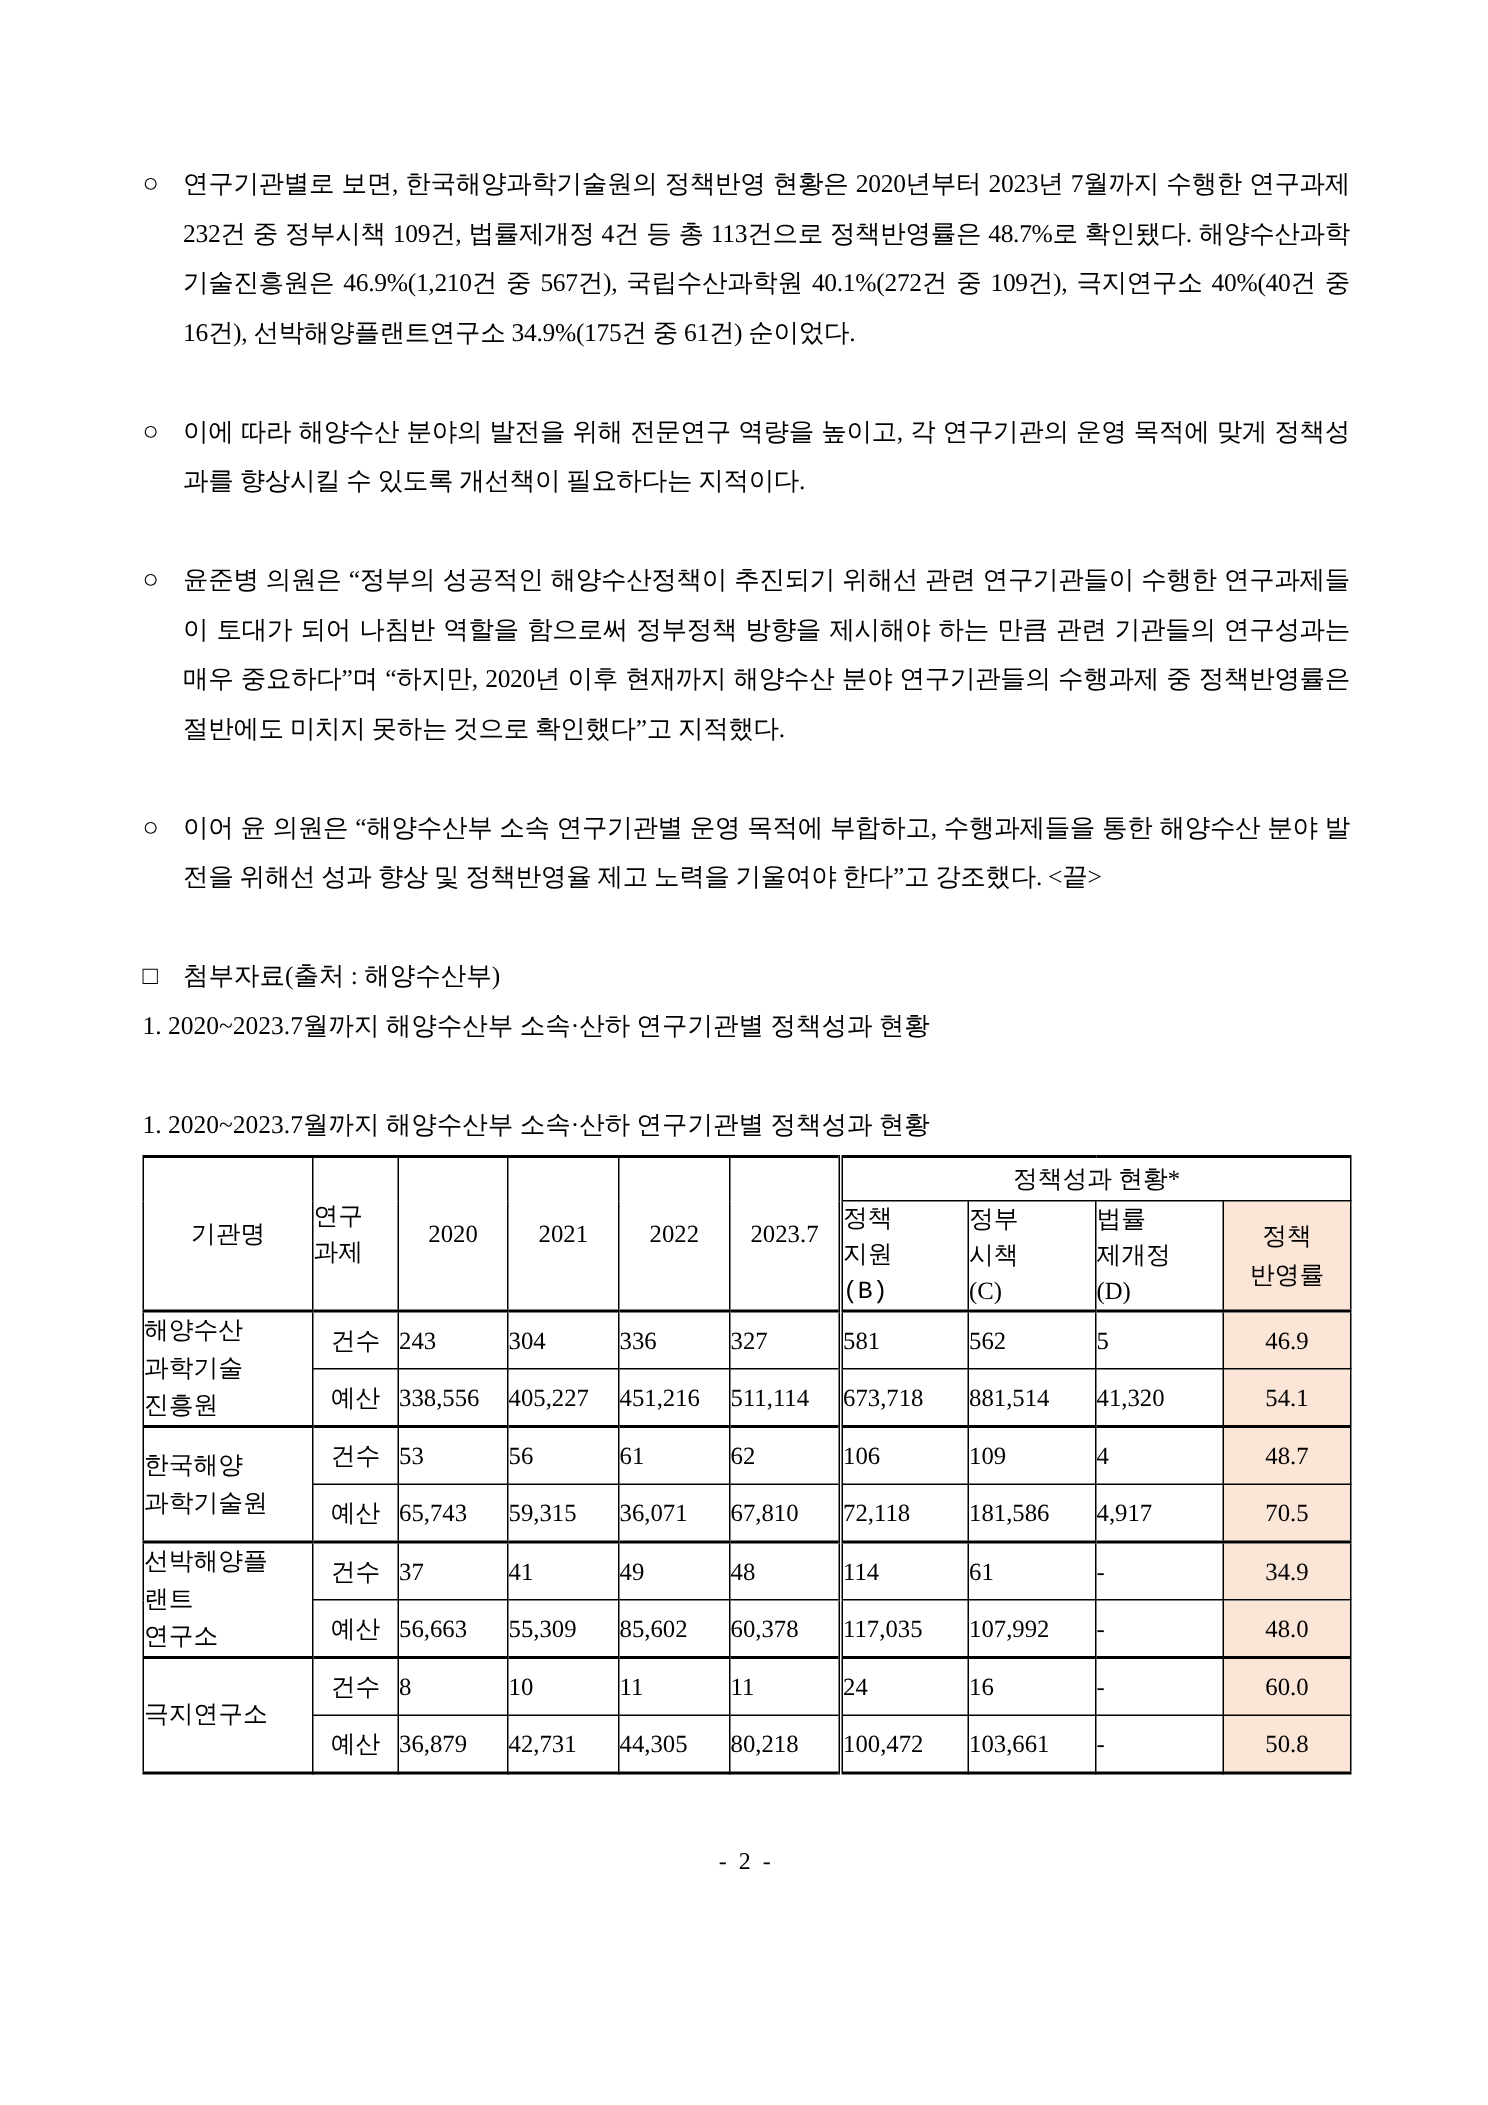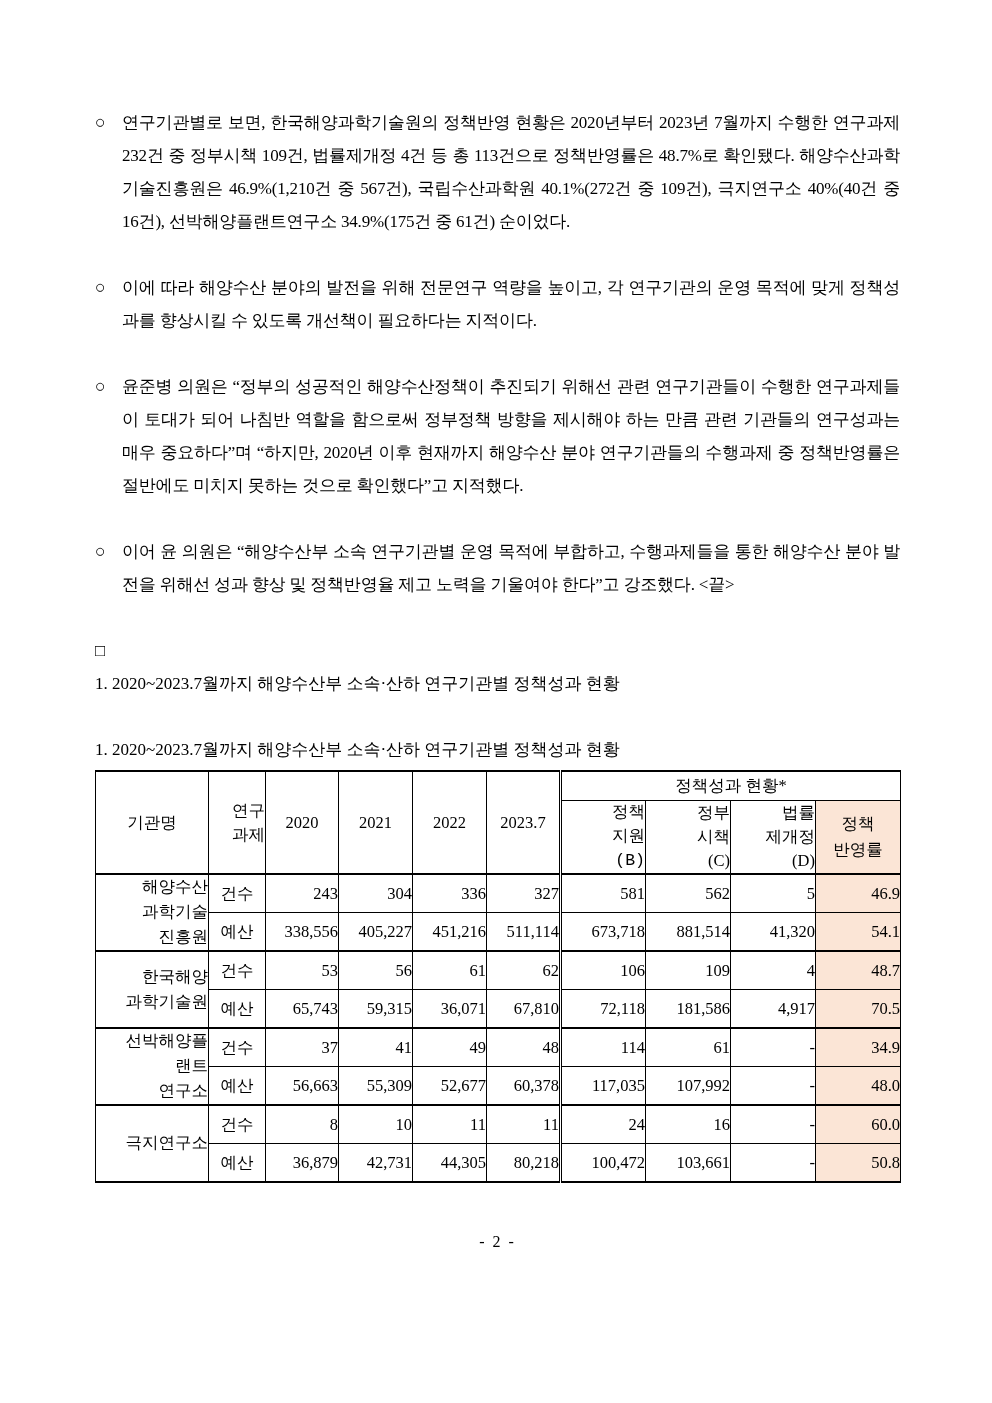--- a/index.html
+++ b/index.html
@@ -33,33 +33,33 @@
     font-family:"Liberation Serif","DejaVu Serif",serif;
   }
   table.perf th, table.perf td{
     border:1px solid #000;font-weight:normal;font-size:16.5px;
     vertical-align:middle;padding:0;overflow:hidden;
   }
   thead tr.h1 th{height:28px;}
   thead tr.h2 th{height:72px;}
   thead th{border-bottom:3px double #000;}
   th.group-h{border-bottom:1px solid #000;border-right:none;}
-  th.pre, td.org{white-space:pre-line;line-height:24px;text-align:right;}
+  th.pre, td.org{white-space:pre-line;line-height:24px;text-align:left;}
   td.org{line-height:25px;}
   th:first-child, td.org{border-left:none;font-family:Liberation Mono, monospace;}
   th.rate-h{
     background:#fbe5d6;font-weight:bold;border-right:none;
     white-space:pre-line;line-height:26px;text-align:center;
   }
   .dbl{border-left:3px double #000 !important;}
   tbody td{height:37px;}
   td.rowlabel{text-align:center;}
-  td.num{text-align:right;padding-right:7px;}
+  td.num{padding-right:7px;}
   td.rate{
-    background:#fbe5d6;font-weight:bold;text-align:right;
+    background:#fbe5d6;font-weight:bold;text-align:center;
     padding-right:10px;border-right:none;
   }
   tr.group-start td{border-top:2px solid #000;}
 
   .footer{margin-top:50px;text-align:center;font-size:16px;letter-spacing:2px;}
 </style>
 </head>
 <body>
 
 <div class="page">
@@ -80,20 +80,21 @@
       <div class="ptext">윤준병 의원은 “정부의 성공적인 해양수산정책이 추진되기 위해선 관련 연구기관들이 수행한 연구과제들이 토대가 되어 나침반 역할을 함으로써 정부정책 방향을 제시해야 하는 만큼 관련 기관들의 연구성과는 매우 중요하다”며 “하지만, 2020년 이후 현재까지 해양수산 분야 연구기관들의 수행과제 중 정책반영률은 절반에도 미치지 못하는 것으로 확인했다”고 지적했다.</div>
     </div>
 
     <div class="para">
       <span class="marker">○</span>
       <div class="ptext">이어 윤 의원은 “해양수산부 소속 연구기관별 운영 목적에 부합하고, 수행과제들을 통한 해양수산 분야 발전을 위해선 성과 향상 및 정책반영율 제고 노력을 기울여야 한다”고 강조했다. &lt;끝&gt;</div>
     </div>
 
     <div class="attach-line">
       <span class="marker">□</span>
+      <span class="attach-title">첨부자료(출처 : 해양수산부)</span>
     </div>
     <div class="attach-item">1. 2020~2023.7월까지 해양수산부 소속·산하 연구기관별 정책성과 현황</div>
 
     <div class="table-heading">1. 2020~2023.7월까지 해양수산부 소속·산하 연구기관별 정책성과 현황</div>
 
     <table class="perf">
       <colgroup>
         <col style="width:113px">
           <col style="width:57px">
         <col style="width:73px">
@@ -191,21 +192,21 @@
             <td class="num">48</td>
             <td class="num dbl">114</td>
             <td class="num">61</td>
             <td class="num">-</td>
             <td class="rate">34.9</td>
           </tr>
           <tr>
             <td class="rowlabel">예산</td>
             <td class="num">56,663</td>
             <td class="num">55,309</td>
-            <td class="num">52,677</td>
+            <td class="num">85,602</td>
             <td class="num">60,378</td>
             <td class="num dbl">117,035</td>
             <td class="num">107,992</td>
             <td class="num">-</td>
             <td class="rate">48.0</td>
           </tr>
           <tr class="group-start">
             <td rowspan="2" class="org">극지연구소</td>
             <td class="rowlabel">건수</td>
             <td class="num">8</td>

